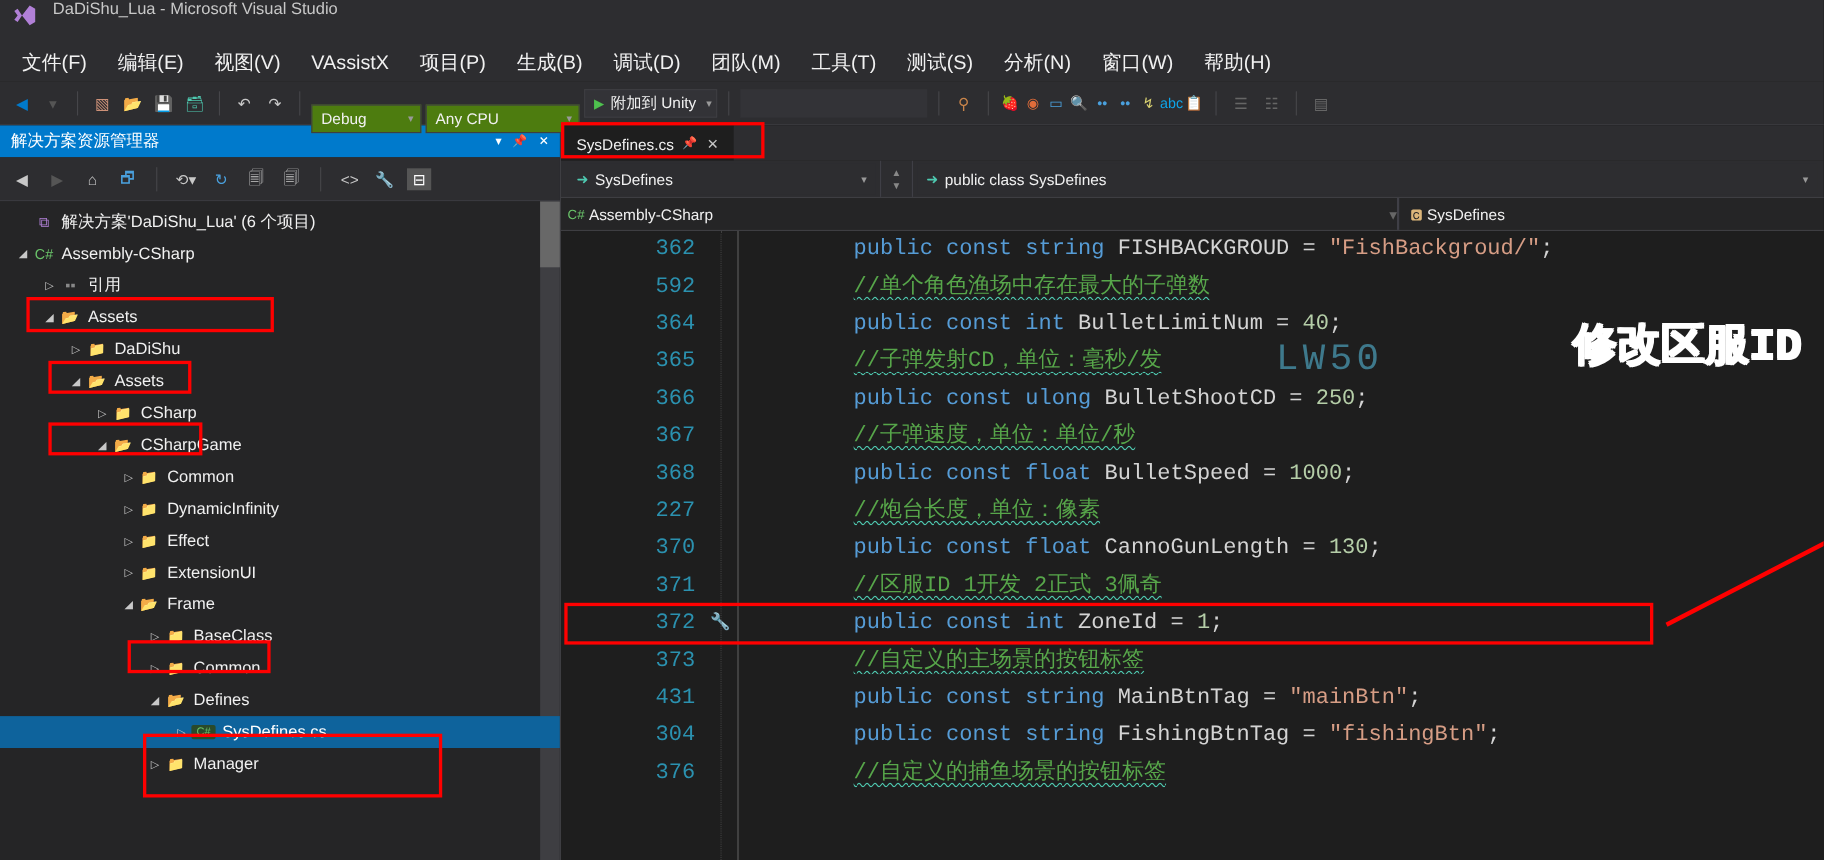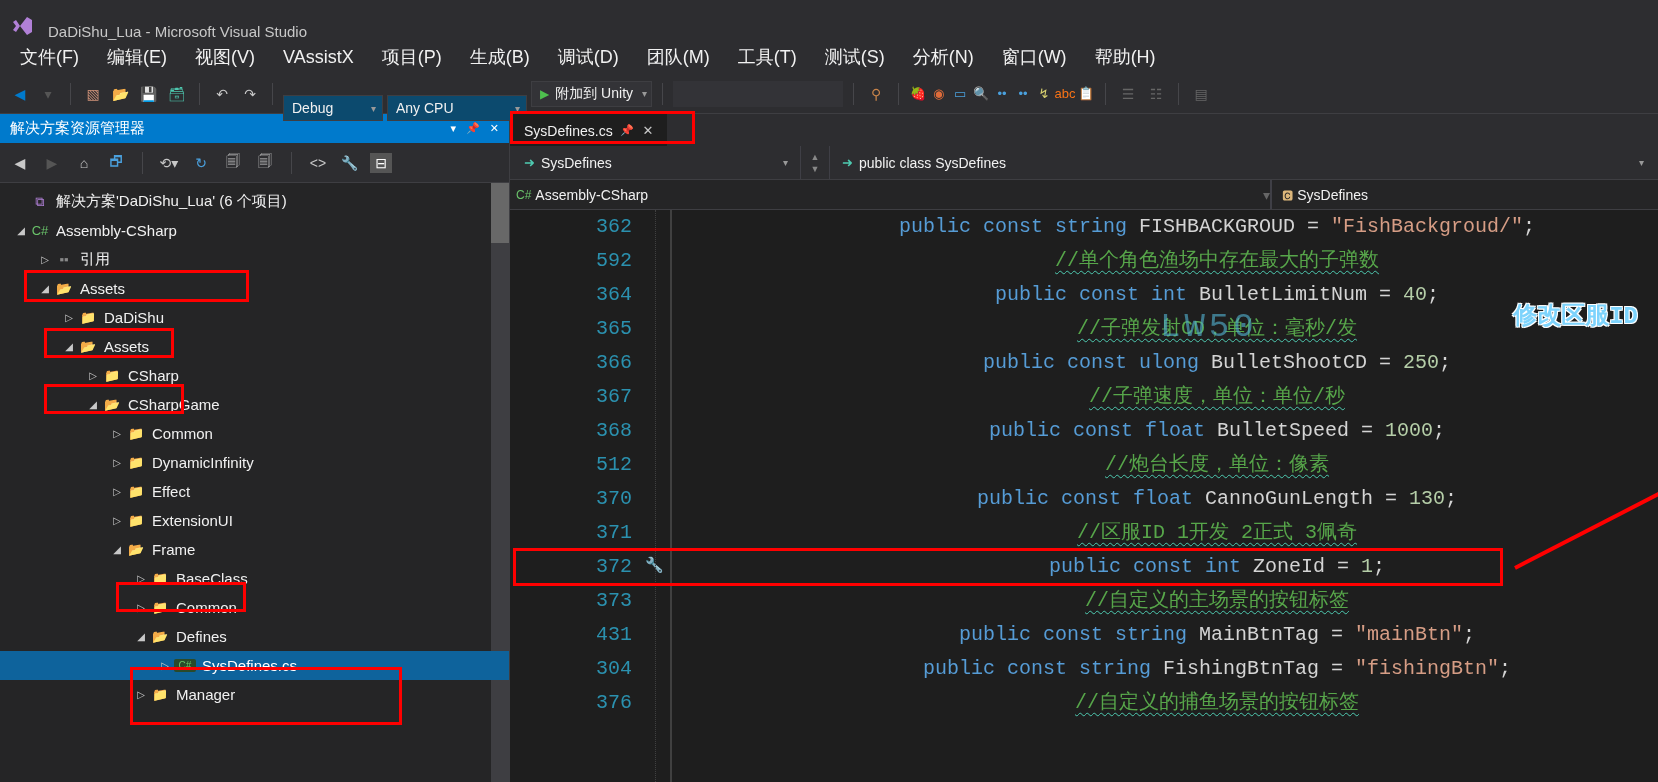--- a/index.html
+++ b/index.html
@@ -10,21 +10,21 @@
   font-size: 14px;
   width: 1658px;
   height: 782px;
   overflow: hidden;
   position: relative;
 }
 .titlebar {
   height: 40px;
   background: #2d2d30;
   display: flex;
-  align-items: flex-end;
+  align-items: flex-start;
   padding: 0 8px;
 }
 .vs-logo { width: 28px; height: 28px; margin-right: 12px; display:flex; align-items:center; justify-content:center; }
 .title-text { color: #c8c8c8; font-size: 15px; }
 .menubar {
   height: 34px;
   background: #2d2d30;
   display: flex;
   align-items: center;
   padding: 0 8px;
@@ -43,21 +43,21 @@
   display: flex;
   align-items: center;
   padding: 0 8px;
   gap: 4px;
 }
 .tb-sep { width: 1px; height: 22px; background: #46464a; margin: 0 6px; }
 .tb-btn { width: 24px; height: 24px; display:flex; align-items:center; justify-content:center; color:#c8c8c8; }
 .tb-btn.orange { color:#ce9178; }
 .tb-btn.blue { color:#4ec9b0; }
 .dd {
-  background: #0c4a6e;
+  background: #4d7c0f;
   border: 1px solid #3e3e42;
   color: #f1f1f1;
   padding: 2px 22px 2px 8px;
   height: 26px;
   display:flex;
   align-items:center;
   position:relative;
   font-size: 14px;
   margin-top: 29px;
 }
@@ -232,42 +232,42 @@
   background:#1e1e1e;
   text-align:right;
   color:#2b91af;
   padding-right:8px;
   font-size:20px;
 }
 .gutter .ln { height:34px; }
 .glyph-margin { width:30px; background:#1e1e1e; }
 .glyph-margin .gm { height:34px; display:flex; align-items:center; justify-content:center; color:#888; font-size:15px;}
 .code-lines { flex:1; background:#1e1e1e; color:#d4d4d4; }
-.code-lines .cl { height:34px; white-space:pre; padding-left: 8px; text-align: center; }
+.code-lines .cl { height:34px; white-space:pre; padding-left: 8px; }
 .kw { color:#569cd6; }
 .str { color:#d69d85; }
 .num { color:#b5cea8; }
 .cmt { color:#57a64a; }
 .ident { color:#d4d4d4; }
 .watermark {
   position:absolute;
   top: 100px; left:650px;
   font-size:34px;
   color: rgba(80,170,200,0.65);
   font-weight:400;
   pointer-events:none;
   z-index:50;
   letter-spacing:4px;
 }
 .annotation {
   position:absolute;
   right: 20px;
   top: 90px;
-  color:#7dd3fc;
-  font-size:24px;
+  color:#ffffff;
+  font-size:40px;
   font-weight:700;
   z-index:60;
   text-shadow: -1px -1px 0 #fff, 1px -1px 0 #fff, -1px 1px 0 #fff, 1px 1px 0 #fff;
 }
 .arrow-svg {
   position:absolute;
   z-index:55;
   pointer-events:none;
 }
 .wavy { text-decoration: underline wavy #4ec9b0 1px; text-decoration-skip-ink: none; text-underline-offset: 4px;}
@@ -334,21 +334,21 @@
   <div class="tb-btn" style="color:#c8844a">⚲</div>
   <div class="tb-sep"></div>
   <div class="tb-colored">
     <div class="colored-ico" style="color:#ff4040">🍓</div>
     <div class="colored-ico" style="color:#e06c3a">◉</div>
     <div class="colored-ico" style="color:#4aa0dd">▭</div>
     <div class="colored-ico" style="color:#4aa0dd">🔍</div>
     <div class="colored-ico" style="color:#4aa0dd">••</div>
     <div class="colored-ico" style="color:#4aa0dd">••</div>
     <div class="colored-ico" style="color:#d8d070">↯</div>
-    <div class="colored-ico" style="color:#f97316">abc</div>
+    <div class="colored-ico" style="color:#0ea5e9">abc</div>
     <div class="colored-ico" style="color:#c8c8c8">📋</div>
   </div>
   <div class="tb-sep"></div>
   <div class="tb-btn" style="color:#666">☰</div>
   <div class="tb-btn" style="color:#666">☷</div>
   <div class="tb-sep"></div>
   <div class="tb-btn" style="color:#666">▤</div>
 </div>
 
 <div class="main">
@@ -513,21 +513,21 @@
     </div>
     <div class="code">
       <div class="gutter" id="gutter">
           <div class="ln">362</div>
           <div class="ln">592</div>
           <div class="ln">364</div>
           <div class="ln">365</div>
           <div class="ln">366</div>
           <div class="ln">367</div>
           <div class="ln">368</div>
-          <div class="ln">512</div>
+          <div class="ln">227</div>
           <div class="ln">370</div>
           <div class="ln">371</div>
           <div class="ln">372</div>
           <div class="ln">373</div>
           <div class="ln">431</div>
           <div class="ln">304</div>
           <div class="ln">376</div>
         </div>
       <div class="glyph-margin" id="glyphs">
           <div class="gm"></div>

